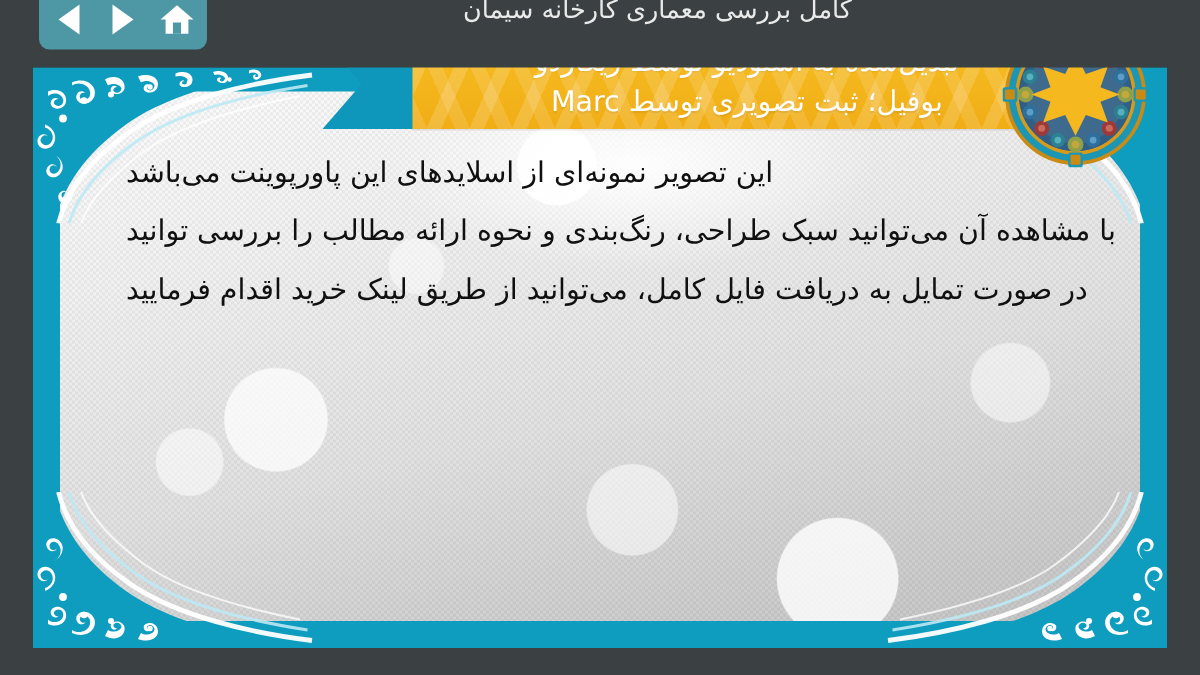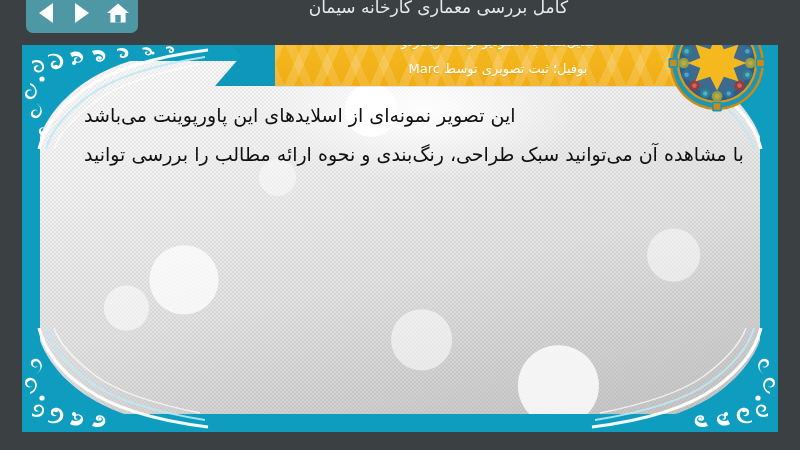--- a/index.html
+++ b/index.html
@@ -91,21 +91,21 @@
   .banner{
     position:absolute;left:275px;top:26px;width:446px;height:60px;z-index:35;
     background:
       repeating-linear-gradient(-66deg, rgba(255,255,255,.16) 0 9px, rgba(255,255,255,0) 9px 26px),
       repeating-linear-gradient(66deg, rgba(255,255,255,.13) 0 9px, rgba(255,255,255,0) 9px 26px),
       linear-gradient(#f7bd23,#f0ad16);
     box-shadow:0 1px 0 rgba(0,0,0,.08);
   }
   .banner-text{
     position:absolute;left:0;top:0;width:446px;
-    color:#ffffff;font-size:13px;line-height:27px;text-align:center;
+    color:#ffffff;font-size:19px;line-height:27px;text-align:center;
     padding-top:2px;
     font-family:"DejaVu Sans",sans-serif;
     text-shadow:0 1px 1px rgba(0,0,0,.07);
     white-space:pre-line;
   }
   
   .ribbon-tail{
     position:absolute;left:215px;top:26px;width:62px;height:60px;z-index:34;
     background:#0e97bb;
     clip-path:polygon(100% 0,100% 100%,0 100%,42% 50%,0 0);
@@ -224,20 +224,21 @@
           <path d="M8,38 c6,2 9,9 5,14 c-4,4 -10,2 -10,-3 c0,-4 5,-6 7,-3 c-2,-2 -5,0 -5,3 c1,3 5,4 7,1 c3,-4 0,-9 -4,-10 z"></path>
           <path d="M14,58 c6,3 8,10 3,14 c-4,3 -9,0 -8,-4 c1,-4 6,-5 7,-1 c-1,-3 -5,-2 -5,1 c0,3 4,4 6,1 c3,-4 1,-9 -3,-11 z"></path>
         </g>
       </svg>
     </div>
   </div>
 
   <div class="body-copy">
     <p>این تصویر نمونه‌ای از اسلایدهای این پاورپوینت می‌باشد</p>
     <p>با مشاهده آن می‌توانید سبک طراحی، رنگ‌بندی و نحوه ارائه مطالب را بررسی توانید</p>
+    <p>در صورت تمایل به دریافت فایل کامل، می‌توانید از طریق لینک خرید اقدام فرمایید</p>
   </div>
 
   <div class="ribbon-tail"></div>
   <div class="banner"></div>
   <div class="banner-text" style="position: absolute; left: 275px; top: 26px; z-index: 37; width: 446px;"><div>تبدیل‌شده به استودیو توسط ریکاردو</div><div>بوفیل؛ ثبت تصویری توسط Marc</div></div>
 
   <svg class="medallion" viewBox="0 0 100 100">
     <circle cx="50" cy="50" r="48" fill="#c98b16"></circle>
     <circle cx="50" cy="50" r="45.5" fill="#1b96b4"></circle>
     <circle cx="50" cy="50" r="41" fill="#d79a1b"></circle>

